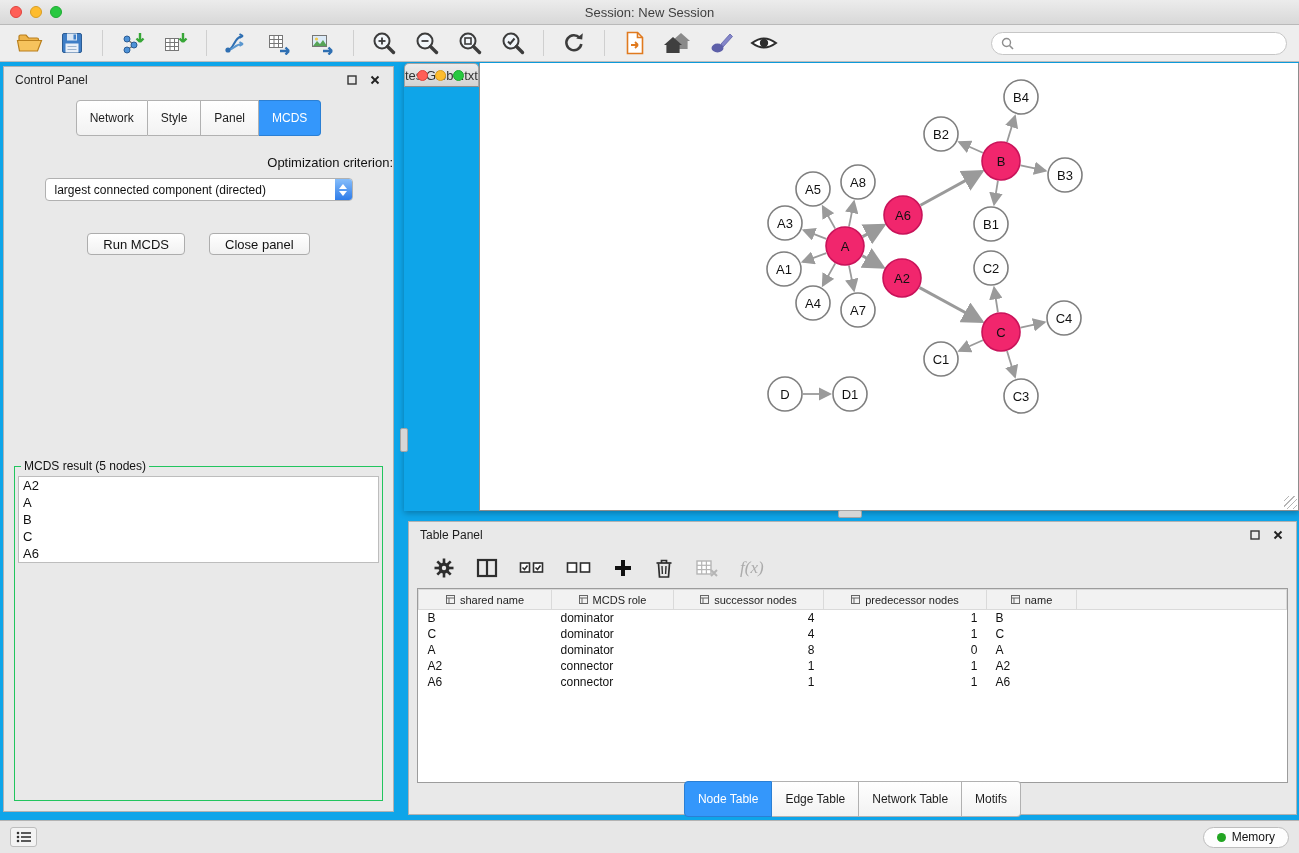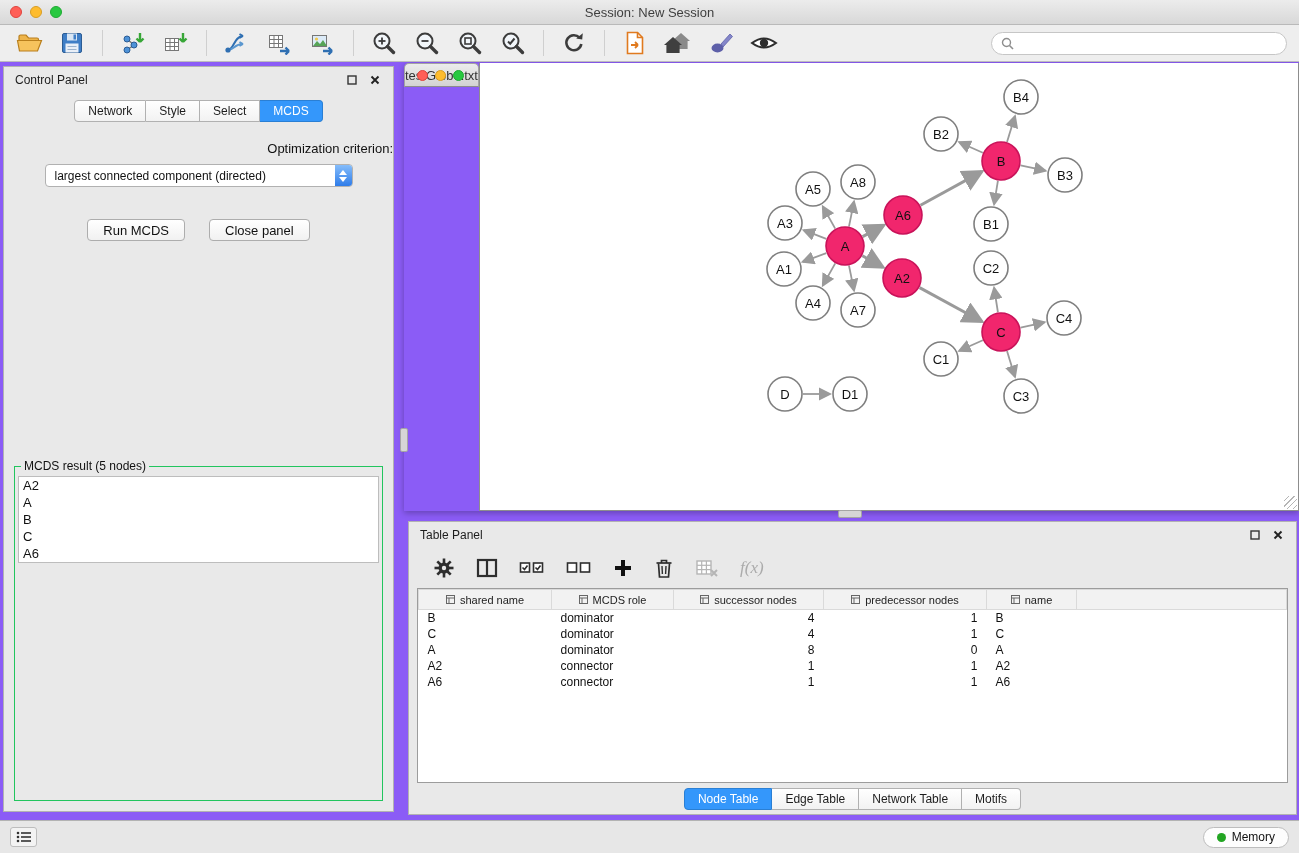--- a/index.html
+++ b/index.html
@@ -18,31 +18,31 @@
 
   
   .toolbar{height:37px;background:#eeeeee;border-bottom:1px solid #bdbdbd;display:flex;align-items:center;padding:0 10px;gap:5px;flex:0 0 auto;}
   .tb{width:38px;height:32px;border:none;background:transparent;display:flex;align-items:center;justify-content:center;cursor:pointer;}
   .sep{width:1px;height:26px;background:#cfcfcf;margin:0 6px;flex:0 0 auto;}
   .tb-spacer{flex:1;}
   .searchbox{width:296px;height:23px;border:1px solid #c6c6c6;border-radius:12px;background:#fff;display:flex;align-items:center;padding:0 9px;gap:5px;margin-right:2px;}
   .searchbox input{border:none;outline:none;flex:1;font-size:12px;background:transparent;font-family:inherit;color:#333;}
 
   
-  .main{position:relative;flex:1;background:#8b5cf6;overflow:hidden;}
+  .main{position:relative;flex:1;background:#0ea5e9;overflow:hidden;}
 
   .panel-header{height:25px;display:flex;align-items:center;padding:0 11px;flex:0 0 auto;}
   .panel-title{font-size:12px;color:#1d1d1d;}
   .ph-spacer{flex:1;}
   .ph-btn{background:none;border:none;cursor:pointer;display:flex;align-items:center;justify-content:center;padding:2px;margin-left:9px;}
 
   
   .control-panel{position:absolute;left:3px;top:4px;width:391px;height:746px;background:#e9e9e9;border:1px solid #b2b2b2;display:flex;flex-direction:column;}
   .seg{display:flex;justify-content:center;}
-  .seg-btn{height:22px;padding:0 13px;font-size:12px;background:linear-gradient(#ffffff,#f2f2f2);border:1px solid #b1b1b1;border-left:none;color:#1d1d1d;cursor:pointer;font-family:inherit;white-space:nowrap;}
+  .seg-btn{height:36px;padding:0 13px;font-size:12px;background:linear-gradient(#ffffff,#f2f2f2);border:1px solid #b1b1b1;border-left:none;color:#1d1d1d;cursor:pointer;font-family:inherit;white-space:nowrap;}
   .seg-btn:first-child{border-left:1px solid #b1b1b1;border-radius:4px 0 0 4px;}
   .seg-btn:last-child{border-radius:0 4px 4px 0;}
   .seg-btn.active{background:var(--accent,#3497fb);color:#fff;border-color:#2a7fd4;}
   .cp-tabs{margin-top:8px;}
   .opt-label{text-align:right;font-size:13px;color:#111;margin-top:19px;}
   .dropdown{width:308px;height:23px;margin:8px auto 18px;background:#fff;border:1px solid #b1b1b1;border-radius:4px;display:flex;align-items:center;cursor:pointer;overflow:hidden;}
   .dd-text{flex:1;font-size:12px;padding:0 9px;color:#111;white-space:nowrap;}
   .dd-stepper{width:17px;align-self:stretch;background:linear-gradient(#85bdfb,#2e7ce9);display:flex;flex-direction:column;align-items:center;justify-content:center;gap:2px;flex:0 0 auto;}
   .tri-up{width:0;height:0;border-left:4px solid transparent;border-right:4px solid transparent;border-bottom:5px solid #fff;}
   .tri-down{width:0;height:0;border-left:4px solid transparent;border-right:4px solid transparent;border-top:5px solid #fff;}
@@ -250,21 +250,21 @@
         </button>
         <button class="ph-btn">
           <svg width="10" height="10" viewBox="0 0 10 10">
               <path d="M1.5 1.5 L8.5 8.5 M8.5 1.5 L1.5 8.5" stroke="#222" stroke-width="1.9"></path>
             </svg>
         </button>
       </div>
       <div class="seg cp-tabs">
         <button class="seg-btn">Network</button>
         <button class="seg-btn">Style</button>
-        <button class="seg-btn">Select</button>
+        <button class="seg-btn">Panel</button>
         <button class="seg-btn active">MCDS</button>
       </div>
       <div class="opt-label">Optimization criterion:</div>
       <div class="dropdown">
         <span class="dd-text">largest connected component (directed)</span>
         <span class="dd-stepper">
           <span class="tri-up"></span>
             <span class="tri-down"></span>
         </span>
       </div>

